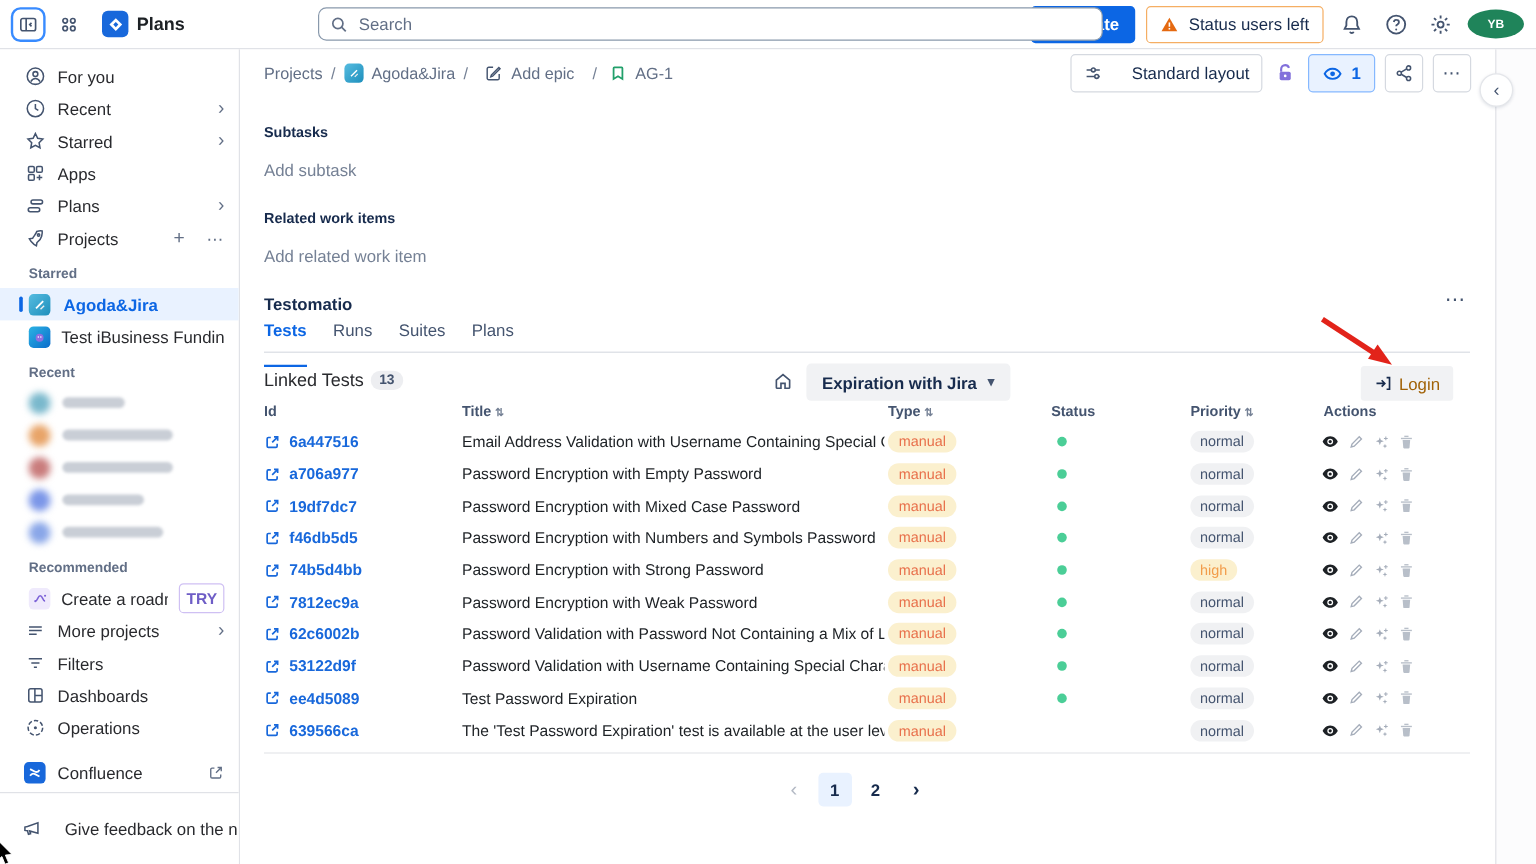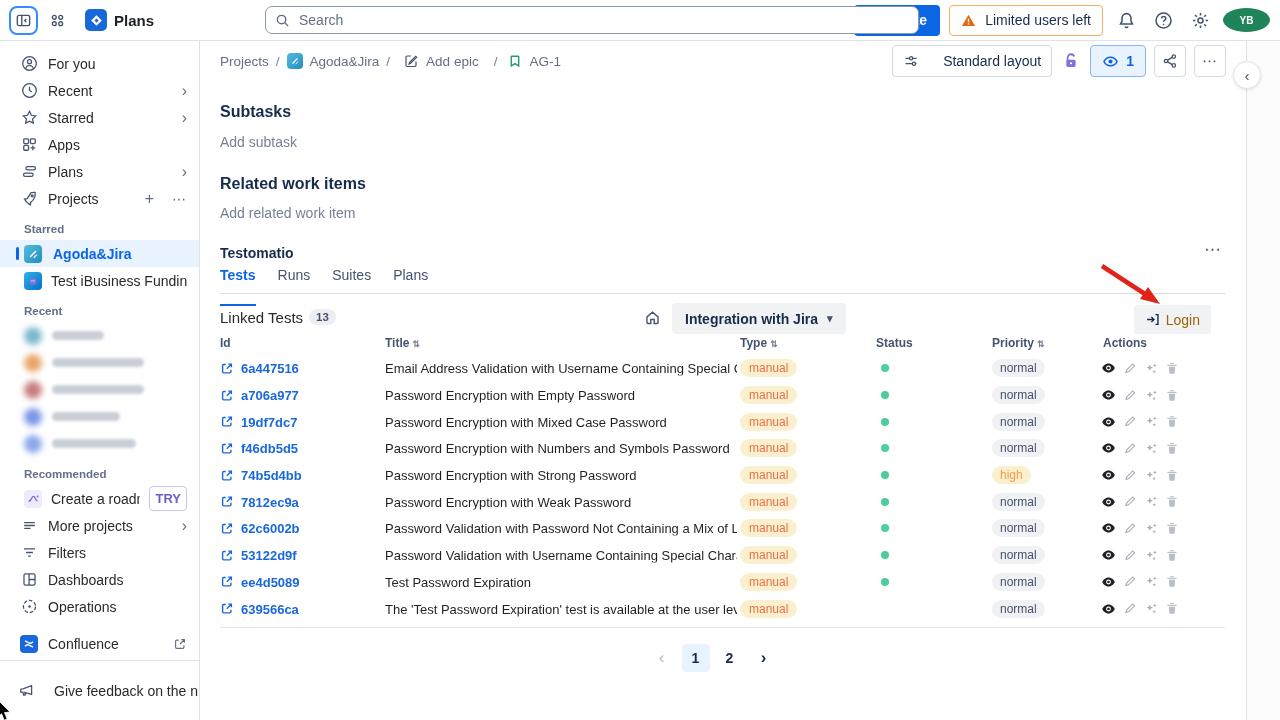--- a/index.html
+++ b/index.html
@@ -70,21 +70,21 @@
   .bc-sep{color:#758195}
   .bc-actions{margin-left:auto;display:flex;align-items:center;gap:8px}
   .btn-outline{display:flex;align-items:center;gap:24px;height:32px;padding:0 10px;border:1px solid #D5D9E0;
                border-radius:4px;font-size:14px;color:#172B4D;background:#fff}
   .btn-outline.sq{width:32px;justify-content:center;padding:0}
   .dots-glyph{font-size:15px;letter-spacing:1px;color:#44546F}
   .btn-watch{display:flex;align-items:center;gap:7px;height:32px;padding:0 11px;background:#E9F2FF;
              border:1px solid #85B8FF;border-radius:4px;color:#0C66E4;font-size:14px;font-weight:600}
 
   .content{position:absolute;left:0;top:40px;right:0;bottom:0}
-  .h-bold{position:absolute;left:20px;font-size:16px;font-weight:700;color:#172B4D}
+  .h-bold{position:absolute;left:20px;font-size:12px;font-weight:700;color:#172B4D}
   .h-muted{position:absolute;left:20px;font-size:14px;color:#758195;cursor:pointer}
   .pos-subtitle{top:22px}.pos-addsub{top:53px}.pos-related{top:94px}.pos-addrel{top:124px}
   .pos-testomatio{top:164px;font-size:14px}
   .tmore{position:absolute;right:24px;top:158px;font-size:17px;color:#44546F;letter-spacing:1px}
   .tabs{position:absolute;left:20px;top:186px;display:flex;gap:22px;font-size:14px;color:#44546F}
   .tab{padding-bottom:23px;cursor:pointer}
   .tab.active{color:#0C66E4;font-weight:600;box-shadow:inset 0 -2px 0 #0C66E4}
   .tabs-line{position:absolute;left:20px;right:21px;top:212px;height:1px;background:#D9DDE3}
 
   .lt-row{position:absolute;left:20px;right:21px;top:222px;height:32px}
@@ -180,21 +180,21 @@
       <span>Create</span>
     </button>
     <button class="btn-limited">
       <span class="icon">
         <svg width="15" height="15" viewBox="0 0 16 16">
             <path d="M8 1.8 15 13.8H1z" fill="#E56910"></path>
             <rect x="7.3" y="6.1" width="1.4" height="3.8" fill="#fff"></rect>
             <rect x="7.3" y="11" width="1.4" height="1.4" fill="#fff"></rect>
           </svg>
       </span>
-      <span>Limited users left</span>
+      <span>Status users left</span>
     </button>
     <button class="tb-iconbtn">
       <svg width="19" height="19" viewBox="0 0 16 16" fill="none" stroke="#44546F" stroke-width="1.3">
         <path d="M8 2.2c-2.3 0-3.8 1.7-3.8 4v2.4L3 11h10l-1.2-2.4V6.2c0-2.3-1.5-4-3.8-4z"></path>
           <path d="M6.7 13a1.4 1.4 0 0 0 2.6 0"></path>
       </svg>
     </button>
     <button class="tb-iconbtn">
       <svg width="19" height="19" viewBox="0 0 16 16" fill="none" stroke="#44546F" stroke-width="1.3">
         <circle cx="8" cy="8" r="6.3"></circle>
@@ -505,21 +505,21 @@
 
     <div class="lt-row">
       <span class="lt-title">Linked Tests</span>
       <span class="lt-count">13</span>
       <span class="icon lt-home">
         <svg width="17" height="17" viewBox="0 0 16 16" fill="none" stroke="#44546F" stroke-width="1.3">
           <path d="M2.8 7.4 8 3l5.2 4.4V13a.7.7 0 0 1-.7.7H9.6V9.9H6.4v3.8H3.5a.7.7 0 0 1-.7-.7z"></path>
         </svg>
         </span>
       <button class="lt-dd">
-        <span>Integration with Jira</span>
+        <span>Expiration with Jira</span>
         <span class="dd-chev">▾</span>
       </button>
       <button class="lt-login">
         <span class="icon">
           <svg width="15" height="15" viewBox="0 0 16 16" fill="none" stroke="#172B4D" stroke-width="1.5">
             <path d="M2.2 8h7.2M6.8 5.2 9.6 8l-2.8 2.8"></path>
               <path d="M11.2 2.8h2.6v10.4h-2.6"></path>
           </svg>
           </span>
         <span>Login</span>

